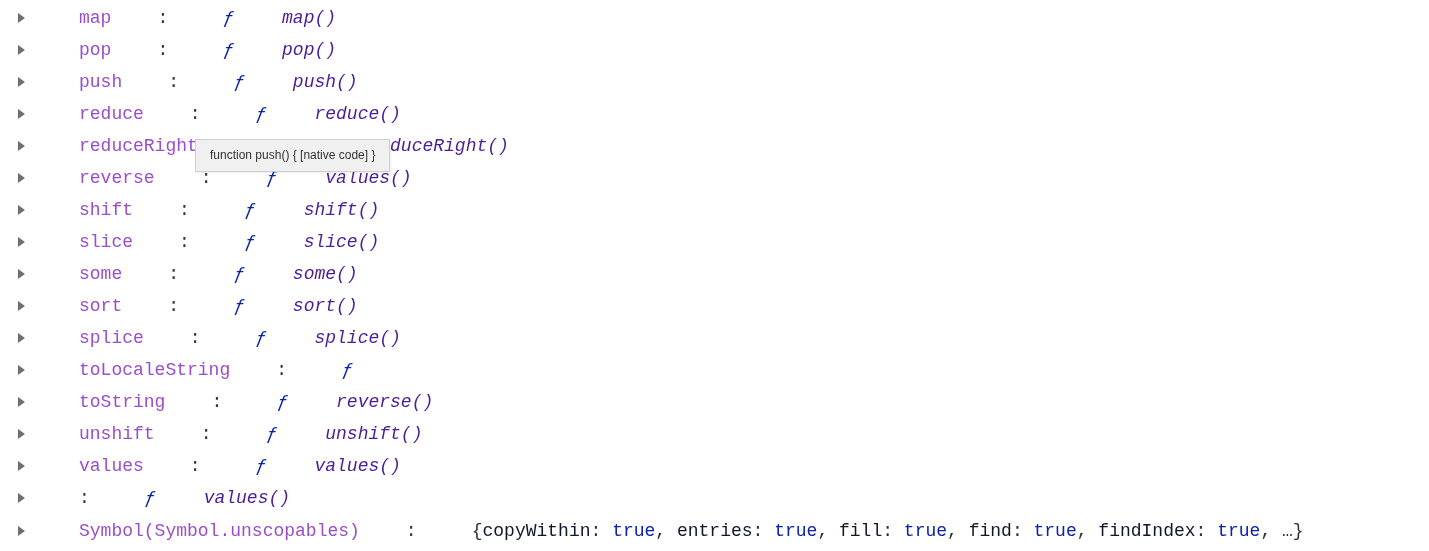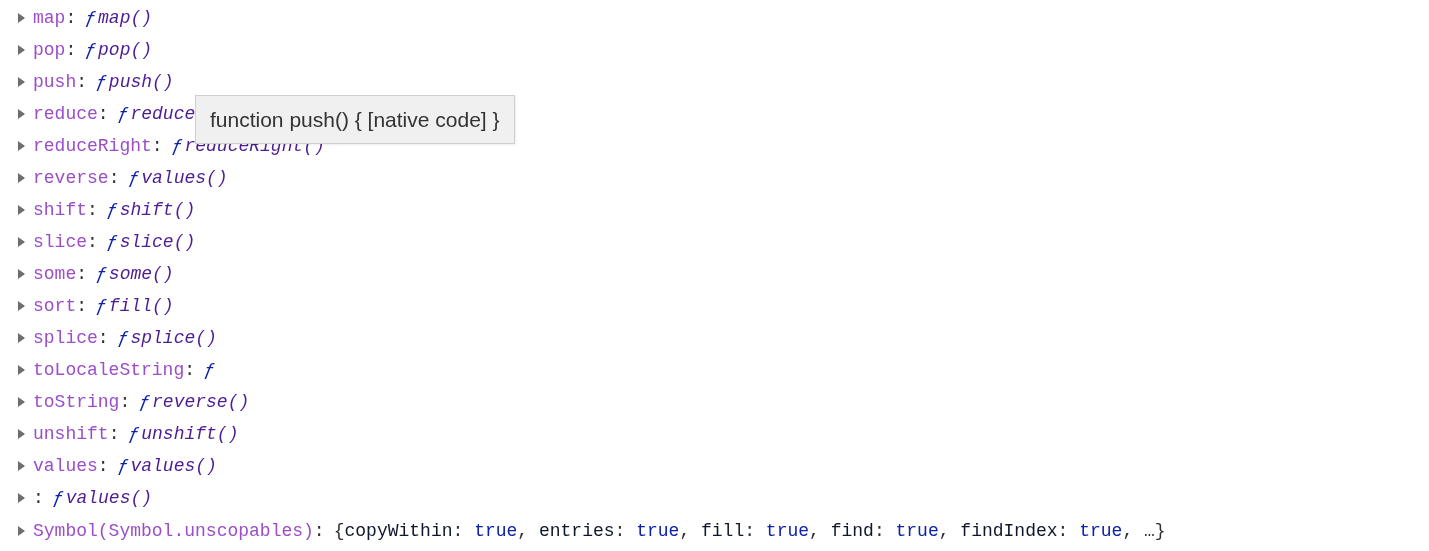--- a/index.html
+++ b/index.html
@@ -13,20 +13,21 @@
     color: #303030;
     overflow: hidden;
     position: relative;
   }
   .rows { padding: 2px 8px 2px 18px; }
   .row {
     white-space: nowrap;
     display: flex;
     align-items: center;
     cursor: default;
+    gap: 46px;
   }
   .tri {
     display: inline-block;
     width: 0; height: 0;
     border-top: 5px solid transparent;
     border-bottom: 5px solid transparent;
     border-left: 7px solid #6e6e6e;
     margin-right: 8px;
     flex-shrink: 0;
   }
@@ -36,26 +37,27 @@
   .fn-name { color: #4c1d95; font-style: italic; }
   .obj-preview { color: #303030; font-style: normal; margin-left: 8px; }
   .kw-true { color: #0d22aa; }
   .key-gray { color: #0f172a; }
   .tooltip {
     position: absolute;
     background: #f0f0f0;
     border: 1px solid #cfcfcf;
     color: #333;
     font-family: "Segoe UI", Arial, sans-serif;
-    font-size: 21px;
+    font-size: 12px;
     font-style: normal;
     padding: 5px 14px;
     box-shadow: 1px 1px 2px rgba(0,0,0,0.08);
     z-index: 50;
     pointer-events: none;
+    margin-top: 44px;
   }
   .watermark {
     position: absolute;
     right: 6px;
     bottom: 2px;
     font-family: Arial, sans-serif;
     font-size: 14px;
     color: rgba(130,130,140,0.32);
     letter-spacing: 0.2px;
   }
@@ -125,21 +127,21 @@
       <span class="prop">some</span>
       <span class="colon">:</span>
       <span class="f-sym">ƒ</span>
       <span class="fn-name"> some()</span>
     </div>
     <div class="row">
       <span class="tri"></span>
       <span class="prop">sort</span>
       <span class="colon">:</span>
       <span class="f-sym">ƒ</span>
-      <span class="fn-name"> fill()</span>
+      <span class="fn-name"> sort()</span>
     </div>
     <div class="row">
       <span class="tri"></span>
       <span class="prop">splice</span>
       <span class="colon">:</span>
       <span class="f-sym">ƒ</span>
       <span class="fn-name"> splice()</span>
     </div>
     <div class="row">
       <span class="tri"></span>

